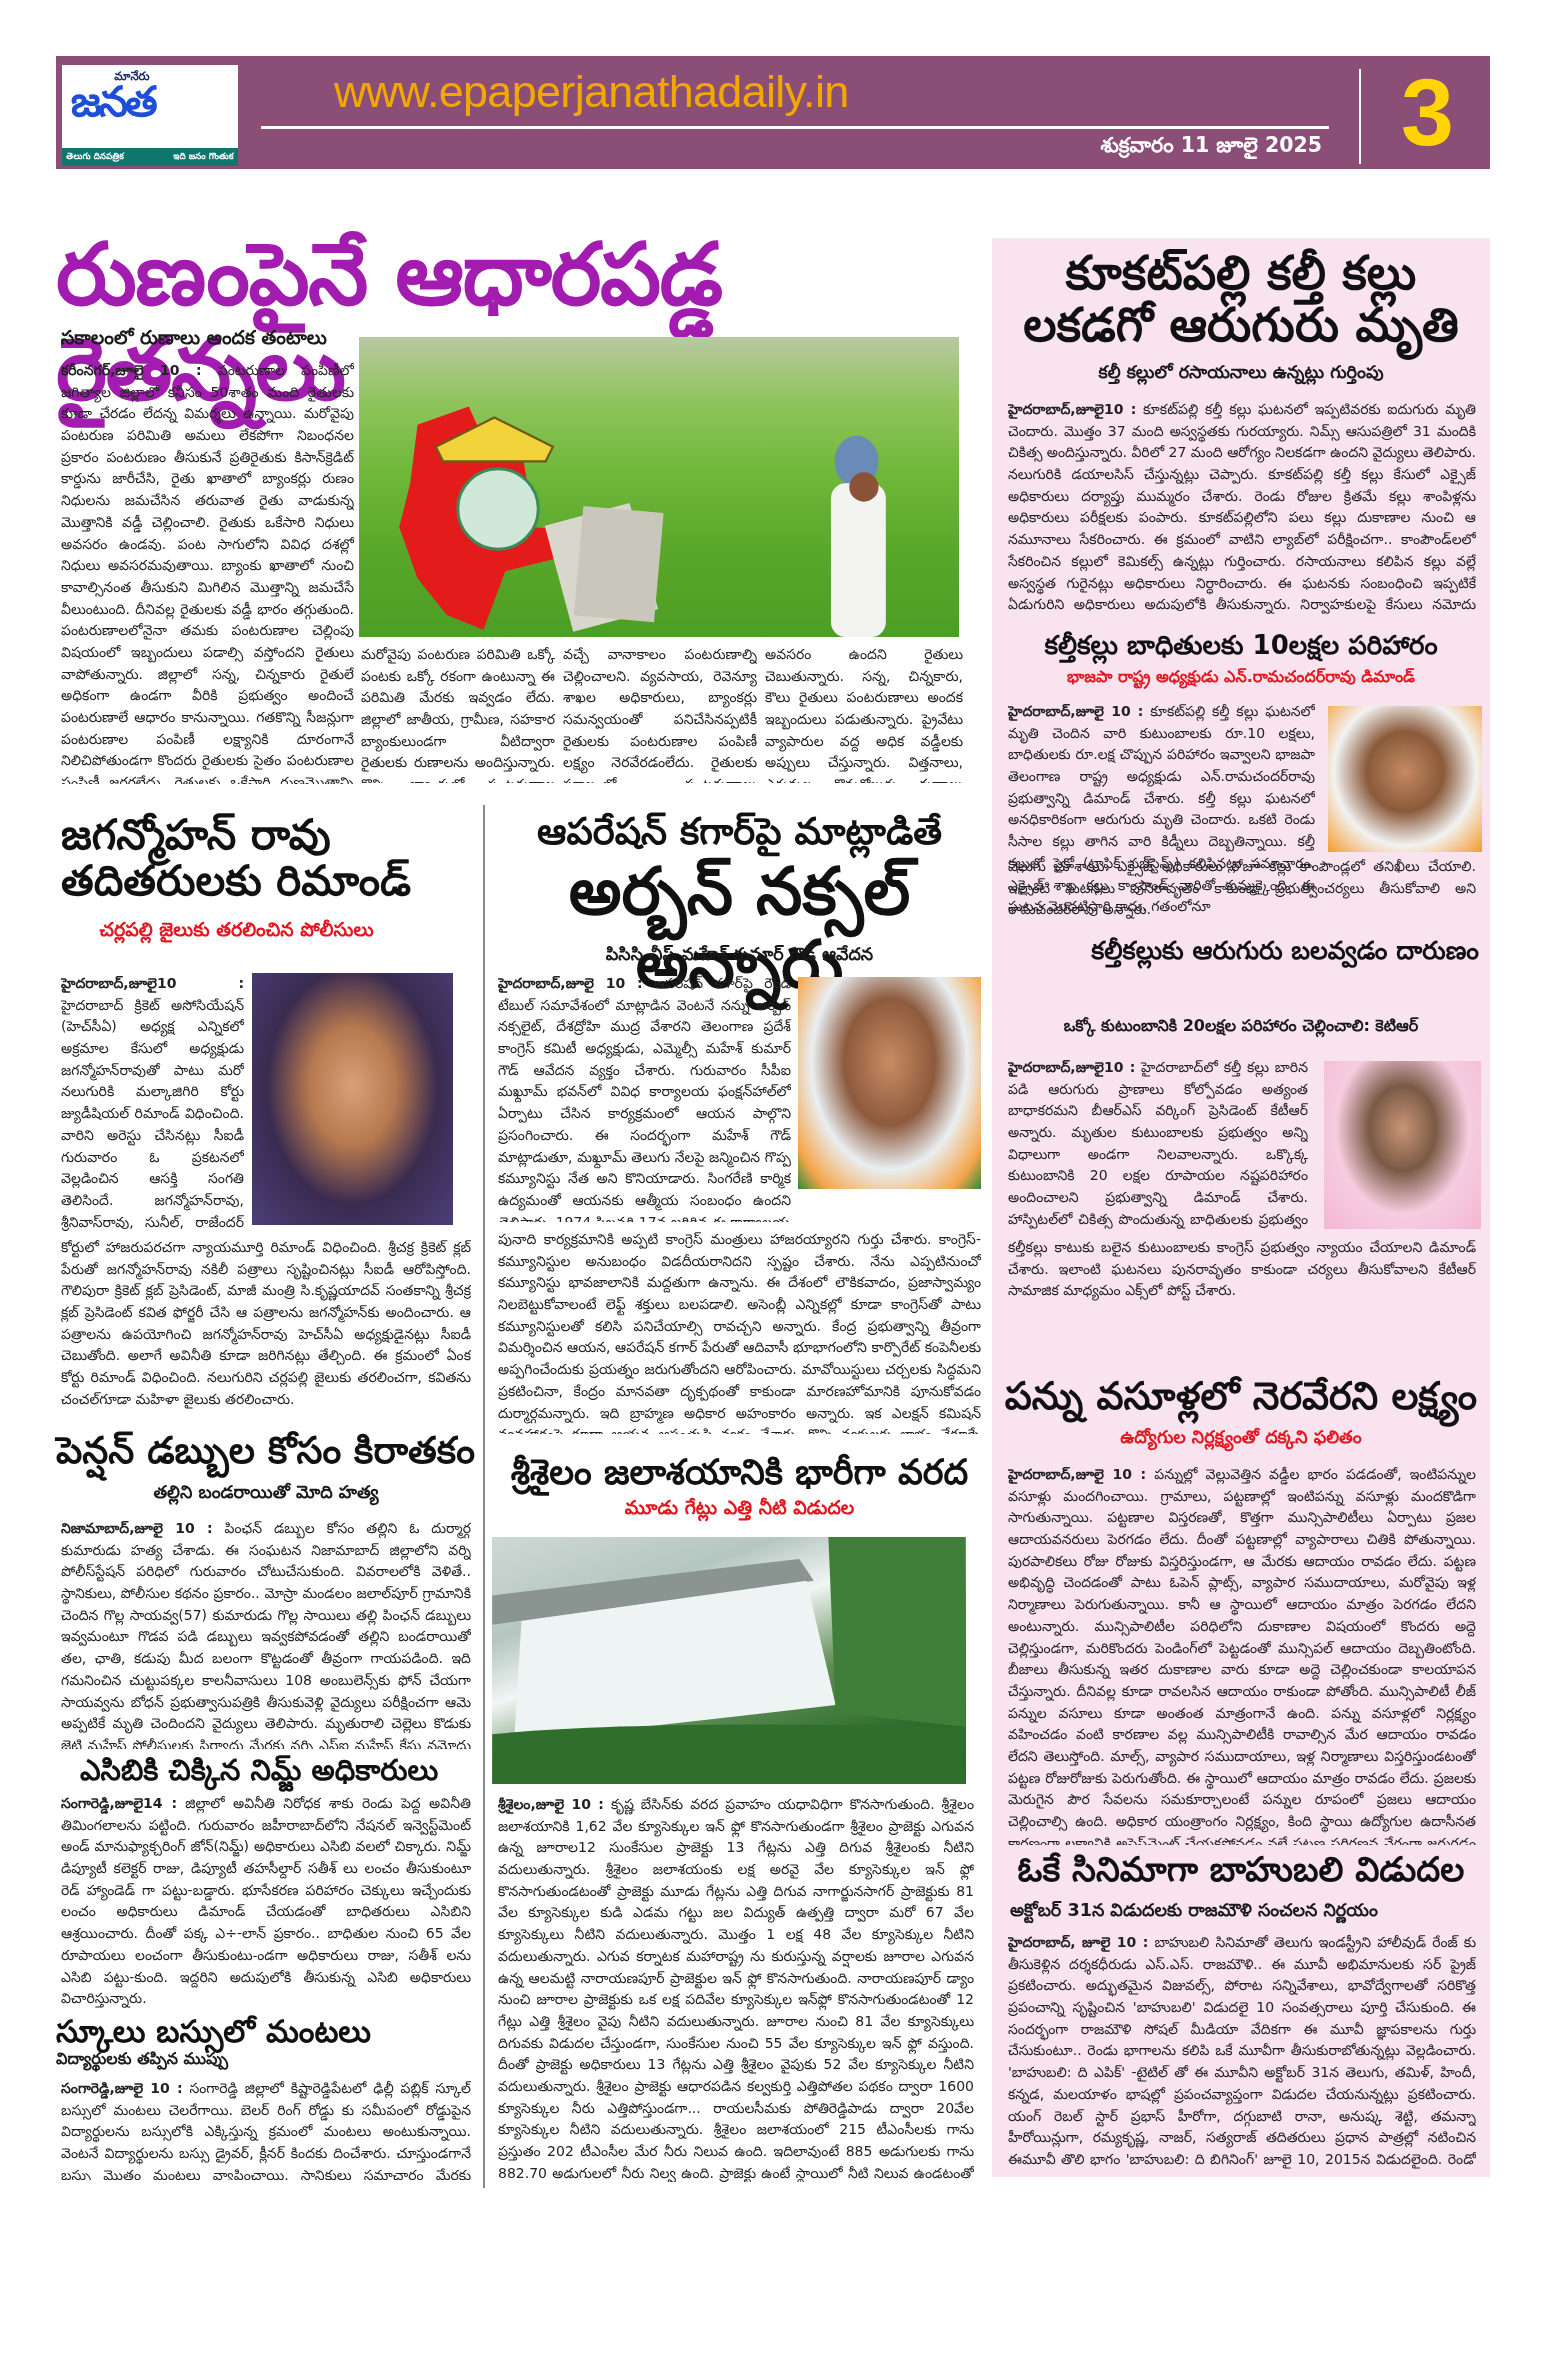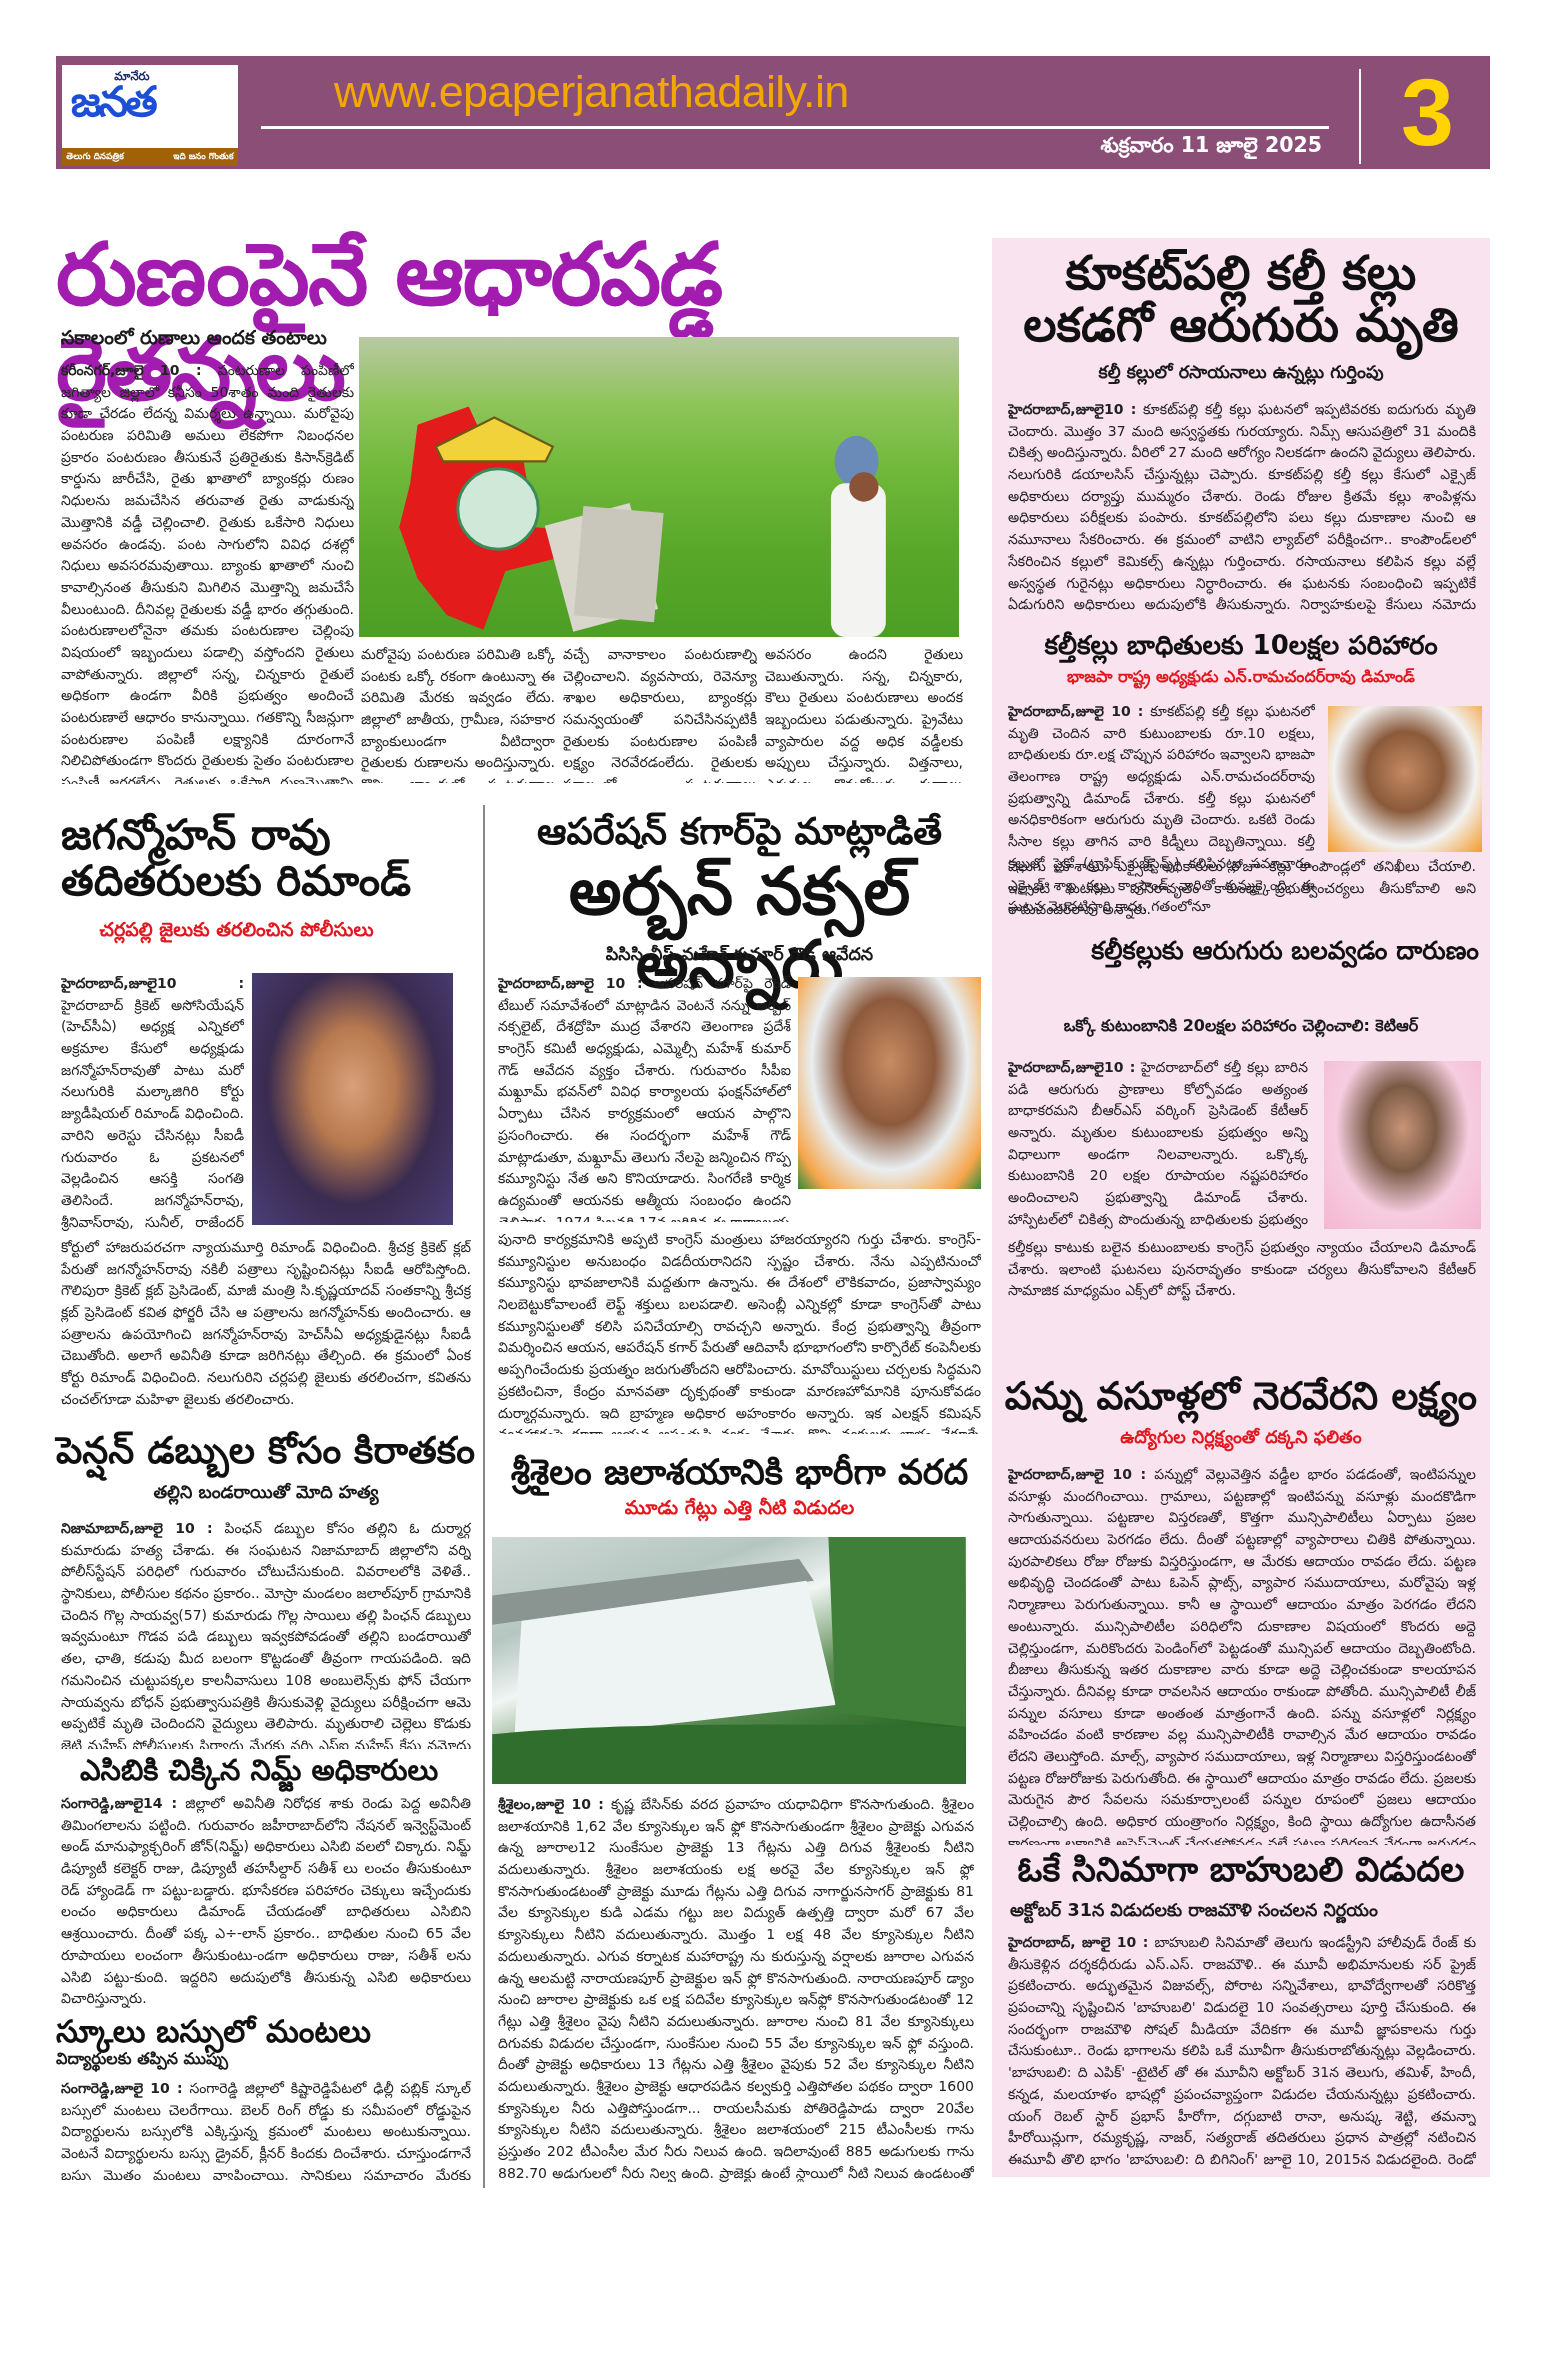--- a/index.html
+++ b/index.html
@@ -4,21 +4,21 @@
 <style>
   * { box-sizing: border-box; margin: 0; padding: 0; }
   html, body { width: 1556px; height: 2377px; background: #ffffff; overflow: hidden; }
   body { font-family: "DejaVu Sans", "Liberation Sans", sans-serif; color: #1a1a1a; position: relative; }
 
   
   .masthead { position: absolute; left: 56px; top: 56px; width: 1434px; height: 113px; background: #8a4e77; }
   .logo { position: absolute; left: 5.9px; top: 8.8px; width: 176px; height: 101px; background: #fff; }
   .logo .small { position: absolute; left: 4.4px; top: 4.4px; font-size: 11.7px; color: #1b2a6b; font-weight: bold; margin-left: 48px; }
   .logo .big { position: absolute; left: 8.8px; top: 7.3px; font-size: 42px; font-weight: bold; color: #1d4ed8; letter-spacing: -2.9px; line-height: 1; }
-  .logo .strip { position: absolute; left: 0; bottom: 0; width: 100%; height: 17.6px; background: #a16207; display: flex; justify-content: space-between; align-items: center; padding: 0 4.4px; }
+  .logo .strip { position: absolute; left: 0; bottom: 0; width: 100%; height: 17.6px; background: #0f766e; display: flex; justify-content: space-between; align-items: center; padding: 0 4.4px; }
   .logo .strip span { color: #fff; font-size: 8.8px; font-weight: bold; }
   .url { position: absolute; left: 278px; top: 10.2px; font-family: "Liberation Sans", sans-serif; font-size: 45px; color: #f2a800; letter-spacing: -0.7px; }
   .mast-line { position: absolute; left: 205px; top: 70px; width: 1068px; height: 2.9px; background: #fff; }
   .mast-vline { position: absolute; left: 1303px; top: 13px; width: 1.5px; height: 95px; background: #fff; }
   .mast-date { position: absolute; left: 959px; top: 77px; width: 307px; text-align: right; font-size: 20.5px; color: #fff; font-weight: bold; }
   .page-no { position: absolute; left: 1324px; top: 0; width: 95px; height: 113px; font-family: "Liberation Sans", sans-serif; font-weight: bold; font-size: 95px; color: #ffd400; text-align: center; line-height: 113px; }
 
   
   .hl { font-weight: bold; color: #111; line-height: 1.1; }
   .red { color: #e4161e !important; }

